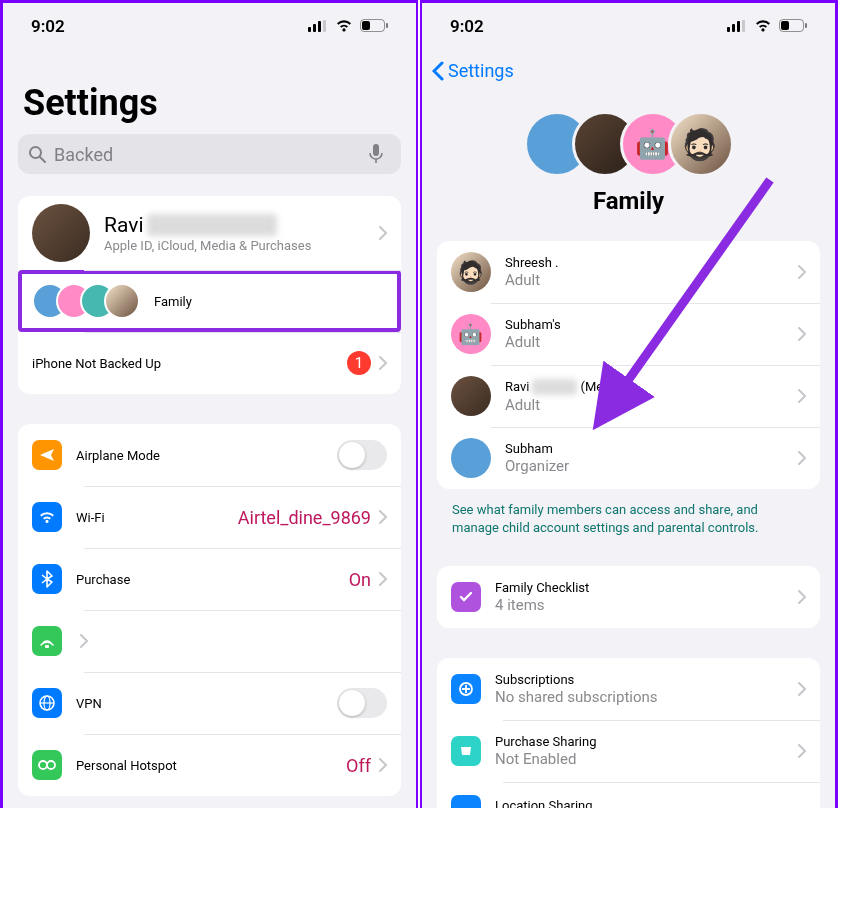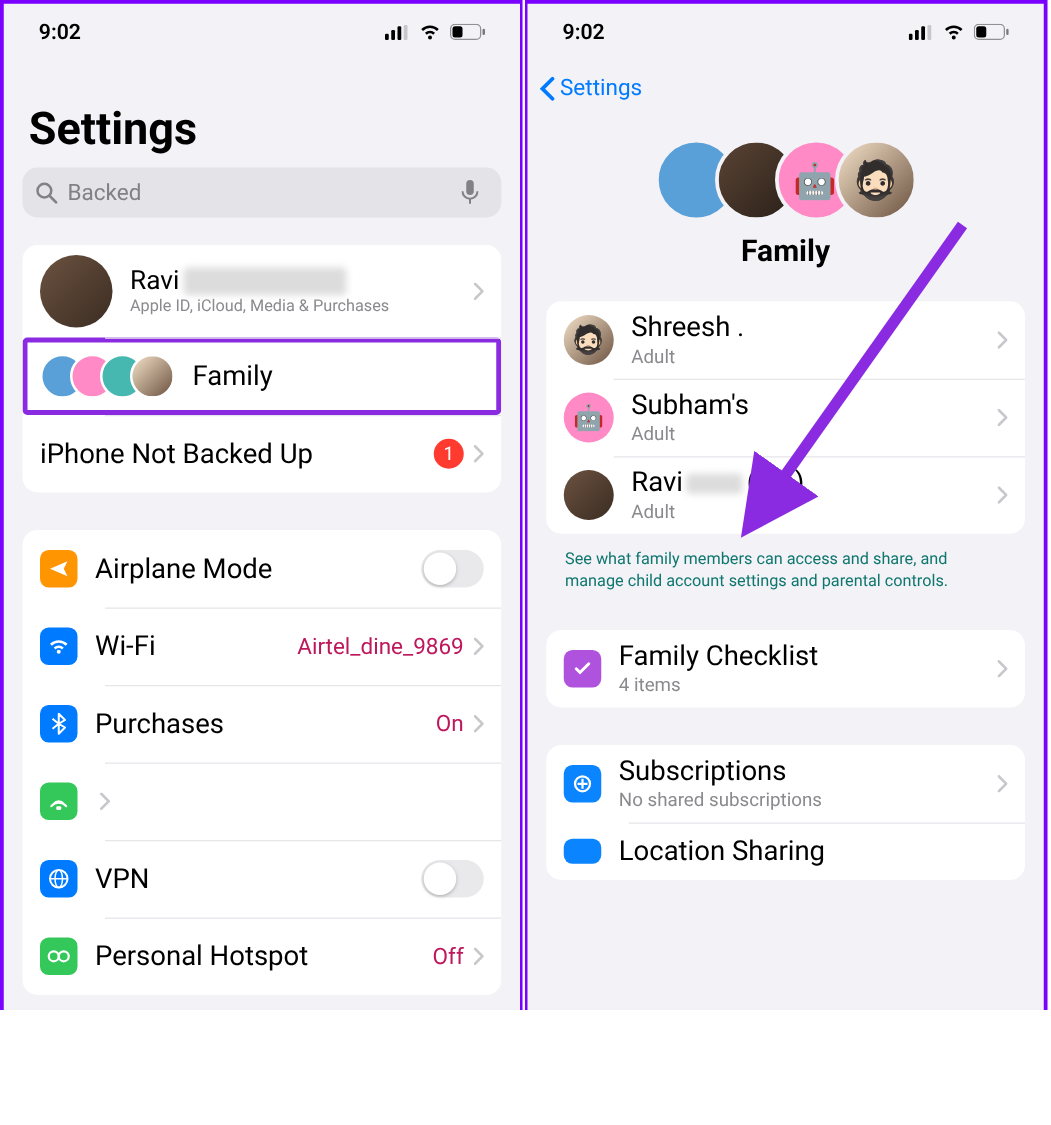--- a/index.html
+++ b/index.html
@@ -105,21 +105,21 @@
     color: #fff;
   }
   .row .label-col {
     flex: 1;
     display: flex;
     flex-direction: column;
     justify-content: center;
     min-width: 0;
   }
   .row .label {
-    font-size: 22px;
+    font-size: 13px;
     color: #000;
   }
   .row .sublabel {
     font-size: 13px;
     color: #8a8a8e;
     margin-top: 1px;
   }
   .row .side {
     font-size: 18px;
     color: #be185d;
@@ -361,21 +361,21 @@
             <path d="M1 1l6 6-6 6" stroke="currentColor" stroke-width="2" fill="none" stroke-linecap="round"></path>
           </svg>
       </div>
 
       <div class="row">
         <div class="icon-sq" style="background:#007aff">
           <svg width="12" height="18" viewBox="0 0 12 18">
               <path d="M6 1v16l5-5-5-3 5-3-5-5zM1 5l5 4-5 4" stroke="#fff" stroke-width="1.6" fill="none" stroke-linejoin="round"></path>
             </svg>
         </div>
-        <span class="label" style="flex:1">Purchases</span>
+        <span class="label" style="flex:1">Purchase</span>
         <span class="side">On</span>
         <svg class="chev" width="8" height="14" viewBox="0 0 8 14">
             <path d="M1 1l6 6-6 6" stroke="currentColor" stroke-width="2" fill="none" stroke-linecap="round"></path>
           </svg>
       </div>
 
       <div class="row">
         <div class="icon-sq" style="background:#34c759">
           <svg width="18" height="18" viewBox="0 0 18 18">
               <path d="M3 13a8 8 0 0112 0M5 11a5 5 0 018 0M9 9v0" stroke="#fff" stroke-width="1.6" fill="none" stroke-linecap="round"></path>
@@ -500,20 +500,30 @@
             <span class="label">Ravi</span>
             <span class="blur-box"></span>
             <span class="label">(Me)</span>
           </div>
           <span class="sublabel" style="font-size:15px">Adult</span>
         </div>
         <svg class="chev" width="8" height="14" viewBox="0 0 8 14">
             <path d="M1 1l6 6-6 6" stroke="currentColor" stroke-width="2" fill="none" stroke-linecap="round"></path>
           </svg>
       </div>
+      <div class="row tight">
+        <div class="avatar sm" style="background:#5aa0d8"></div>
+        <div class="label-col">
+          <span class="label">Subham</span>
+          <span class="sublabel" style="font-size:15px">Organizer</span>
+        </div>
+        <svg class="chev" width="8" height="14" viewBox="0 0 8 14">
+            <path d="M1 1l6 6-6 6" stroke="currentColor" stroke-width="2" fill="none" stroke-linecap="round"></path>
+          </svg>
+      </div>
     </div>
 
     <div class="footnote">See what family members can access and share, and manage child account settings and parental controls.</div>
 
     <div class="card">
       <div class="row">
         <div class="icon-sq" style="background:#af52de">
           <svg width="16" height="16" viewBox="0 0 16 16">
               <path d="M3 8l3 3 7-7" stroke="#fff" stroke-width="2.4" fill="none" stroke-linecap="round"></path>
             </svg>
@@ -532,20 +542,34 @@
       <div class="row">
         <div class="icon-sq" style="background:#0a84ff">
           <svg width="16" height="16" viewBox="0 0 16 16">
               <circle cx="8" cy="8" r="6" stroke="#fff" stroke-width="1.8" fill="none"></circle>
               <path d="M8 4v8M4 8h8" stroke="#fff" stroke-width="1.8"></path>
             </svg>
         </div>
         <div class="label-col">
           <span class="label">Subscriptions</span>
           <span class="sublabel" style="font-size:15px">No shared subscriptions</span>
+        </div>
+        <svg class="chev" width="8" height="14" viewBox="0 0 8 14">
+            <path d="M1 1l6 6-6 6" stroke="currentColor" stroke-width="2" fill="none" stroke-linecap="round"></path>
+          </svg>
+      </div>
+      <div class="row">
+        <div class="icon-sq" style="background:#2dd3c6">
+          <svg width="16" height="16" viewBox="0 0 16 16">
+              <path d="M3 4h10l-1 8H4L3 4z" fill="#fff"></path>
+            </svg>
+        </div>
+        <div class="label-col">
+          <span class="label">Purchase Sharing</span>
+          <span class="sublabel" style="font-size:15px">Not Enabled</span>
         </div>
         <svg class="chev" width="8" height="14" viewBox="0 0 8 14">
             <path d="M1 1l6 6-6 6" stroke="currentColor" stroke-width="2" fill="none" stroke-linecap="round"></path>
           </svg>
       </div>
       <div class="row" style="min-height:30px">
         <div class="icon-sq" style="background:#0a84ff;height:20px"></div>
         <div class="label-col">
           <span class="label">Location Sharing</span>
         </div>

